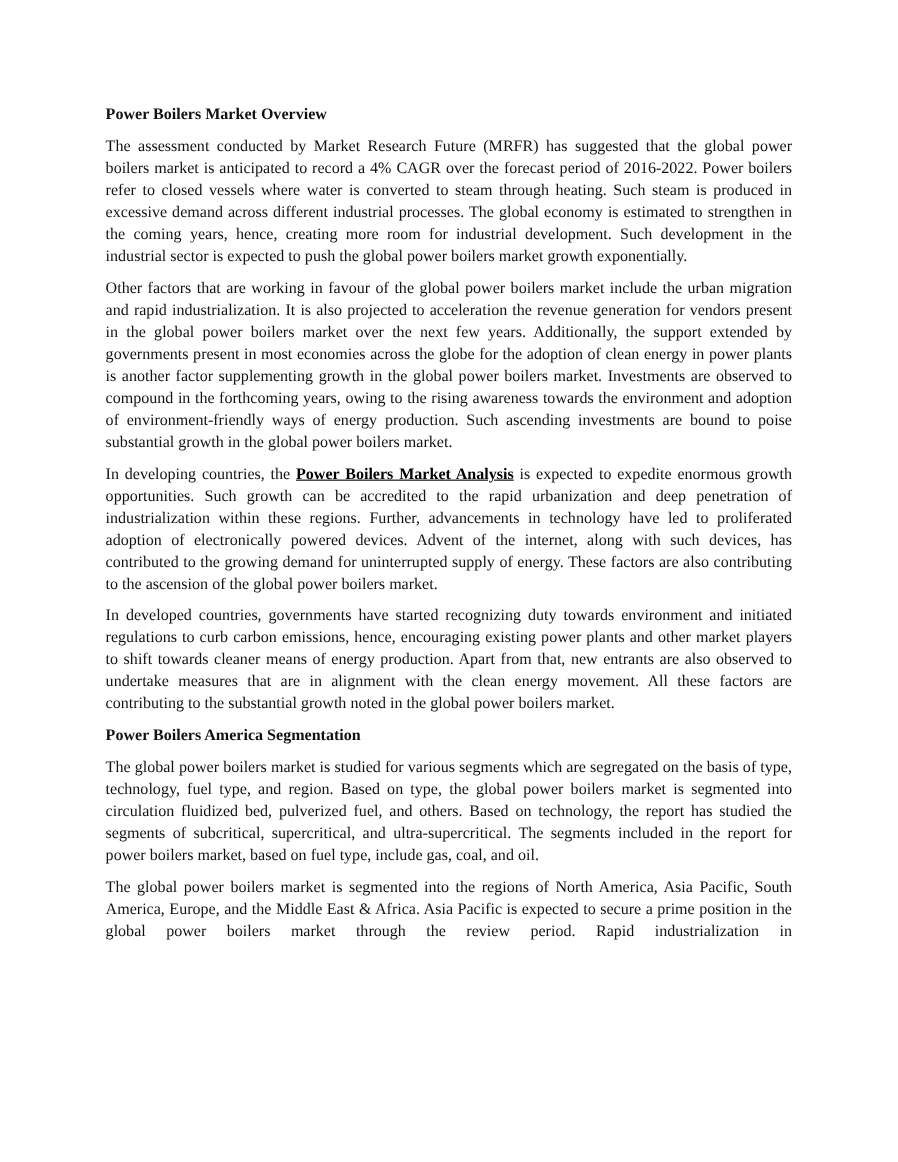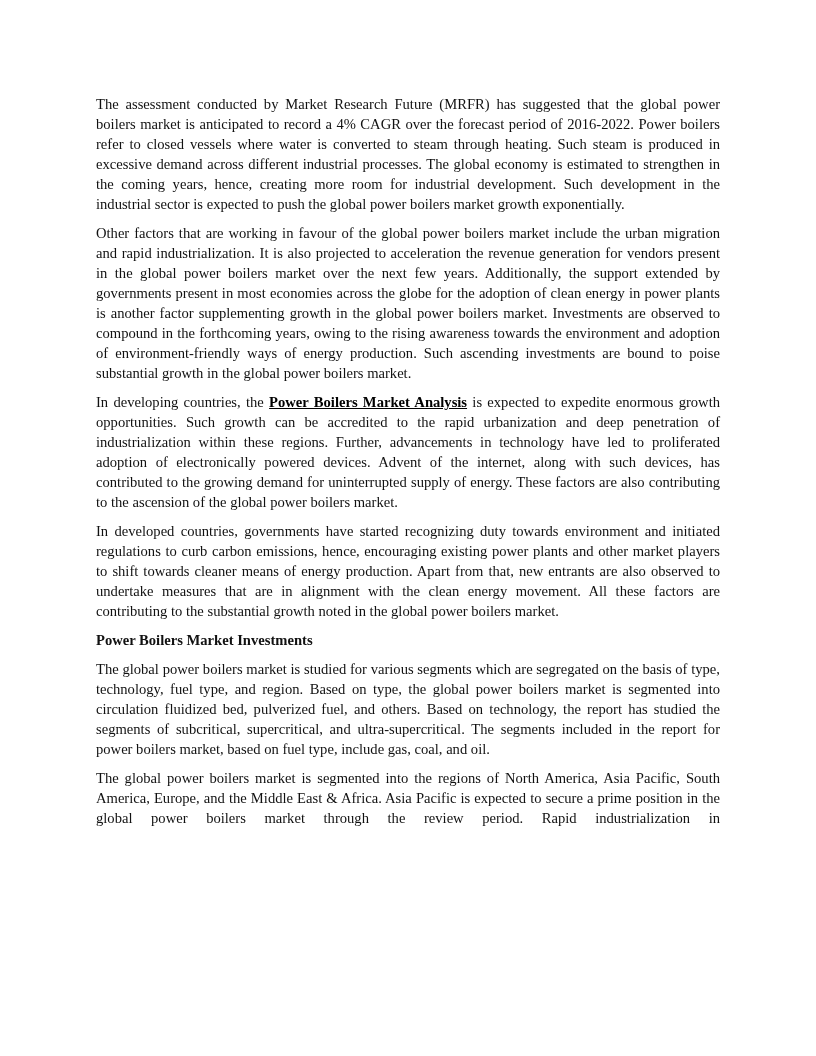--- a/index.html
+++ b/index.html
@@ -39,28 +39,29 @@
       text-decoration: underline;
       cursor: pointer;
     }
   </style>
 </head>
 <body>
 
 <div class="page">
 
   <div>
+    <p class="heading">Power Boilers Market Overview</p>
     <p class="para">The assessment conducted by Market Research Future (MRFR) has suggested that the global power boilers market is anticipated to record a 4% CAGR over the forecast period of 2016-2022. Power boilers refer to closed vessels where water is converted to steam through heating. Such steam is produced in excessive demand across different industrial processes. The global economy is estimated to strengthen in the coming years, hence, creating more room for industrial development. Such development in the industrial sector is expected to push the global power boilers market growth exponentially.</p>
     <p class="para">Other factors that are working in favour of the global power boilers market include the urban migration and rapid industrialization. It is also projected to acceleration the revenue generation for vendors present in the global power boilers market over the next few years. Additionally, the support extended by governments present in most economies across the globe for the adoption of clean energy in power plants is another factor supplementing growth in the global power boilers market. Investments are observed to compound in the forthcoming years, owing to the rising awareness towards the environment and adoption of environment-friendly ways of energy production. Such ascending investments are bound to poise substantial growth in the global power boilers market.</p>
     <p class="para"><span>In developing countries, the </span><a class="link">Power Boilers Market Analysis</a><span> is expected to expedite enormous growth opportunities. Such growth can be accredited to the rapid urbanization and deep penetration of industrialization within these regions. Further, advancements in technology have led to proliferated adoption of electronically powered devices. Advent of the internet, along with such devices, has contributed to the growing demand for uninterrupted supply of energy. These factors are also contributing to the ascension of the global power boilers market.</span></p>
     <p class="para">In developed countries, governments have started recognizing duty towards environment and initiated regulations to curb carbon emissions, hence, encouraging existing power plants and other market players to shift towards cleaner means of energy production. Apart from that, new entrants are also observed to undertake measures that are in alignment with the clean energy movement. All these factors are contributing to the substantial growth noted in the global power boilers market.</p>
   </div>
 
   <div>
-    <p class="heading">Power Boilers Market Investments</p>
+    <p class="heading">Power Boilers America Segmentation</p>
     <p class="para">The global power boilers market is studied for various segments which are segregated on the basis of type, technology, fuel type, and region. Based on type, the global power boilers market is segmented into circulation fluidized bed, pulverized fuel, and others. Based on technology, the report has studied the segments of subcritical, supercritical, and ultra-supercritical. The segments included in the report for power boilers market, based on fuel type, include gas, coal, and oil.</p>
   </div>
 
   <div>
     <p class="para" style="text-align-last: justify;">The global power boilers market is segmented into the regions of North America, Asia Pacific, South America, Europe, and the Middle East &amp; Africa. Asia Pacific is expected to secure a prime position in the global power boilers market through the review period. Rapid industrialization in</p>
   </div>
 
 </div>
 
 </body></html>

